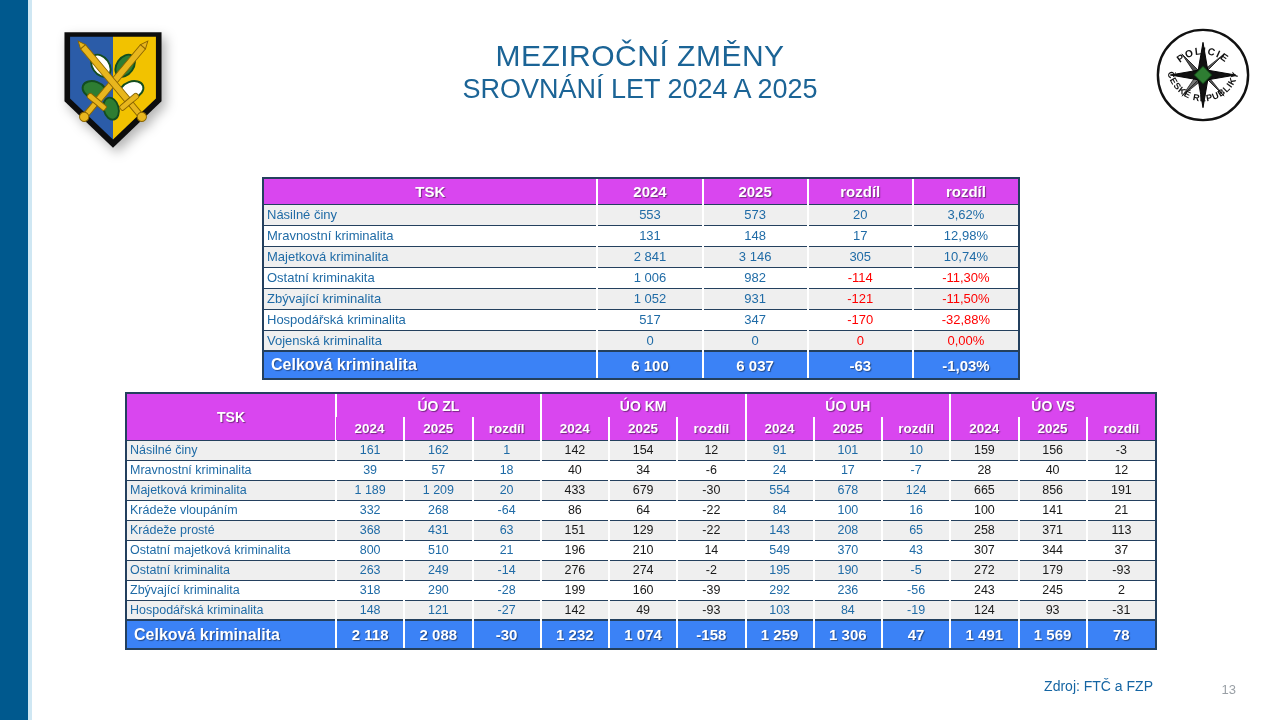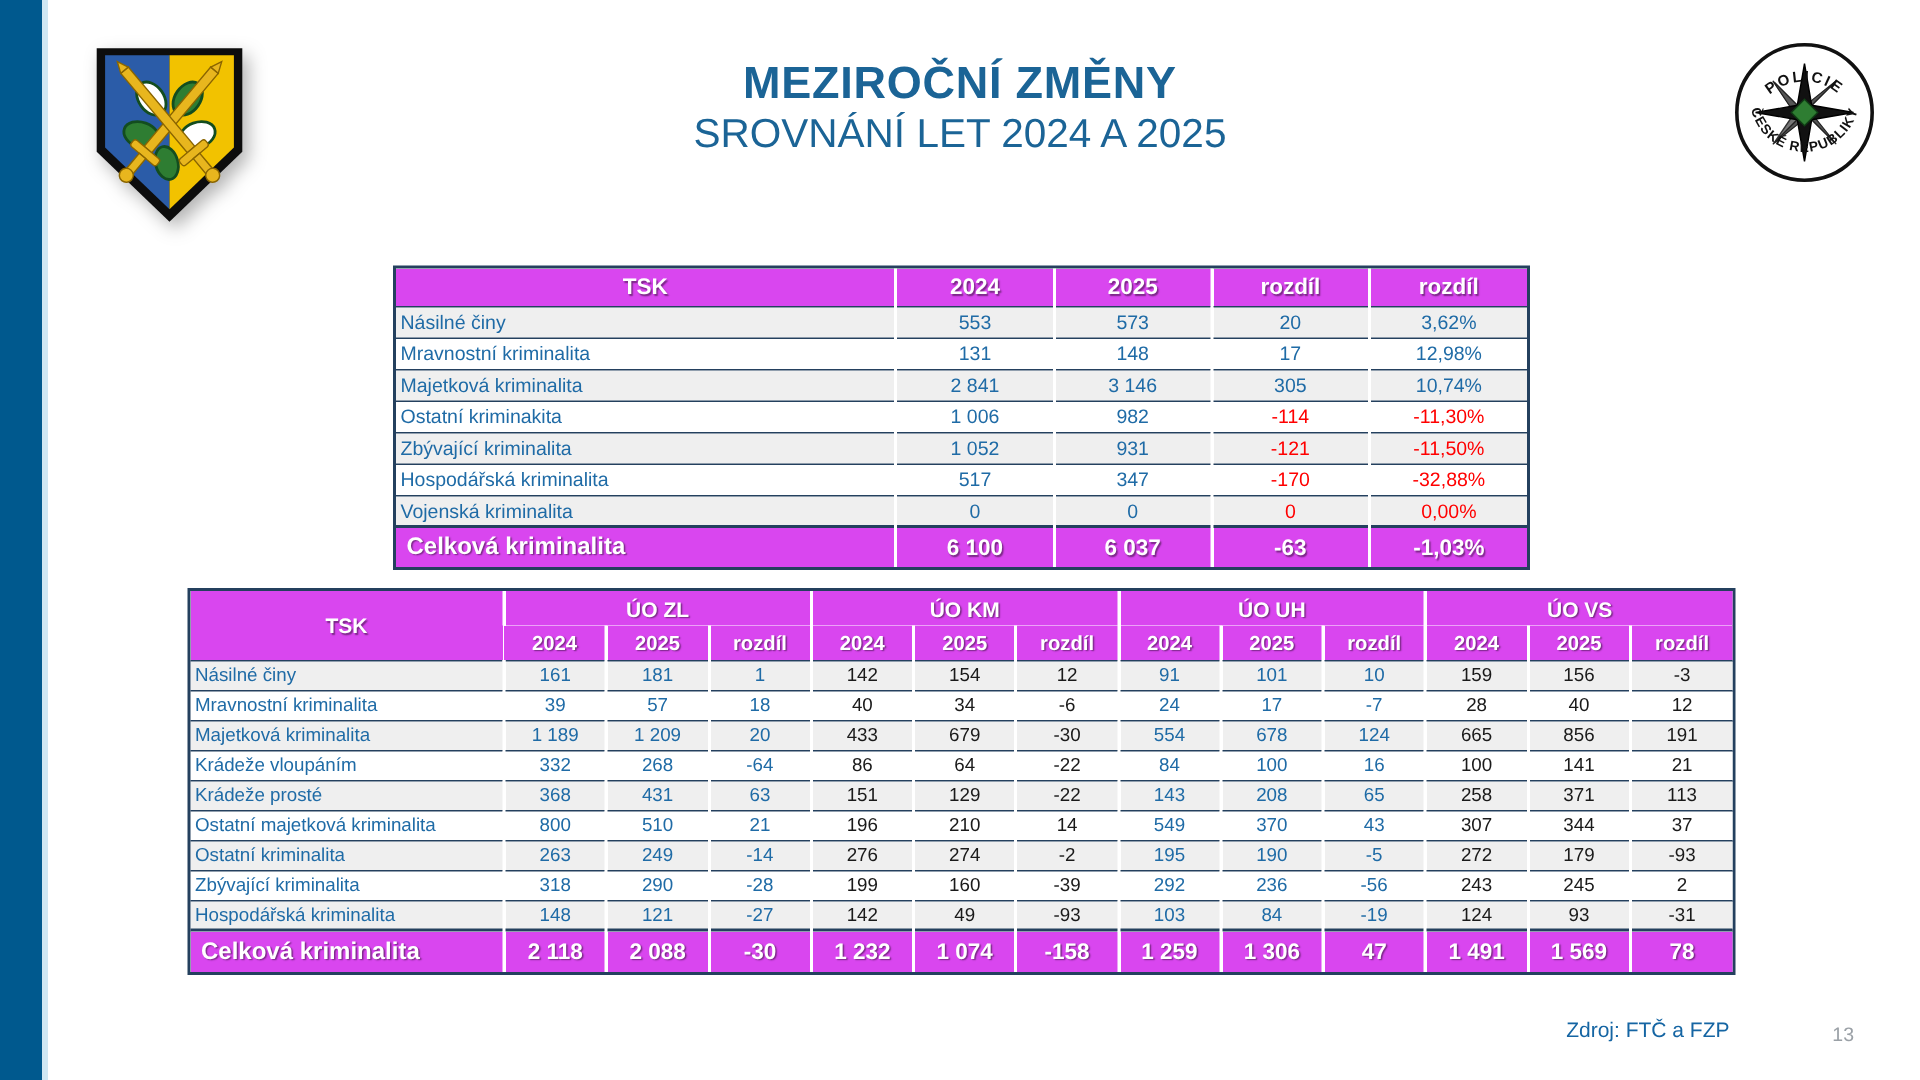--- a/index.html
+++ b/index.html
@@ -16,21 +16,21 @@
   .sidebar-strip { position:absolute; left:28px; top:0; width:4px; height:720px; background:#CFE7F3; }
 
   
   .crest { position:absolute; left:57px; top:26px; width:112px; height:128px;
            filter:drop-shadow(4px 5px 6px rgba(0,0,0,0.30)); }
   .badge { position:absolute; left:1155px; top:27px; width:96px; height:96px; }
 
   
   .titles { position:absolute; left:170px; right:170px; top:36px; text-align:center; line-height:1.12; }
   .title    { font-size:41px; font-weight:bold; color:#F2B70A; letter-spacing:0.5px; white-space:nowrap; }
-  .subtitle { font-size:30px; font-weight:bold; color:#1B6496; letter-spacing:0.5px; margin-top:3px; }
+  .subtitle { font-size:30px; font-weight:normal; color:#1B6496; letter-spacing:0.5px; margin-top:3px; }
   .subsub   { font-size:27px; font-weight:normal; color:#1B6496; letter-spacing:0px; margin-top:1px; font-stretch:condensed; }
 
   
   .tbl-wrap { position:absolute; border:2px solid #24405E; background:#fff; }
   .wrap-summary  { left:262px; top:177px; width:758px; }
   .wrap-district { left:125px; top:392px; width:1032px; }
 
   table { border-collapse:collapse; table-layout:fixed; width:100%; }
   th, td { border-left:2px solid #ffffff; white-space:nowrap; overflow:hidden; padding:0 4px; }
   th:first-child, td:first-child { border-left:none; }
@@ -51,21 +51,21 @@
   tbody tr:nth-child(even) td { background:#FFFFFF; }
 
   td.label { text-align:left; padding-left:3px; color:#1F6BA6; }
 
   .t-summary tbody td.num { color:#1F6BA6; }
   .t-district td.g0, .t-district td.g2 { color:#1F6BA6; }
   .t-district td.g1, .t-district td.g3 { color:#1a1a1a; }
   .red { color:#FF0000 !important; }
 
   tfoot td {
-    background:#d946ef; color:#fff; font-weight:bold; text-align:center;
+    background:#3b82f6; color:#fff; font-weight:bold; text-align:center;
     border-top:2px solid #24405E; text-shadow:1px 1px 1px rgba(0,0,0,0.45);
   }
   .t-summary  tfoot td { height:27px; font-size:15px; }
   .t-district tfoot td { height:28px; font-size:15px; }
   tfoot td.label { text-align:left; padding-left:7px; color:#fff; font-size:16px; }
 
   
   .source  { position:absolute; right:127px; top:678px; font-size:14px; color:#1565A3; }
   .pagenum { position:absolute; right:44px;  top:682px; font-size:13px; color:#9aa0a6; }
 </style>
@@ -240,21 +240,21 @@
           <th>rozdíl</th>
           <th>2024</th>
           <th>2025</th>
           <th>rozdíl</th>
         </tr>
     </thead>
     <tbody>
         <tr>
           <td class="label">Násilné činy</td>
           <td class="num g0">161</td>
-          <td class="num g0">181</td>
+          <td class="num g0">162</td>
           <td class="num g0">1</td>
           <td class="num g1">142</td>
           <td class="num g1">154</td>
           <td class="num g1">12</td>
           <td class="num g2">91</td>
           <td class="num g2">101</td>
           <td class="num g2">10</td>
           <td class="num g3">159</td>
           <td class="num g3">156</td>
           <td class="num g3">-3</td>

